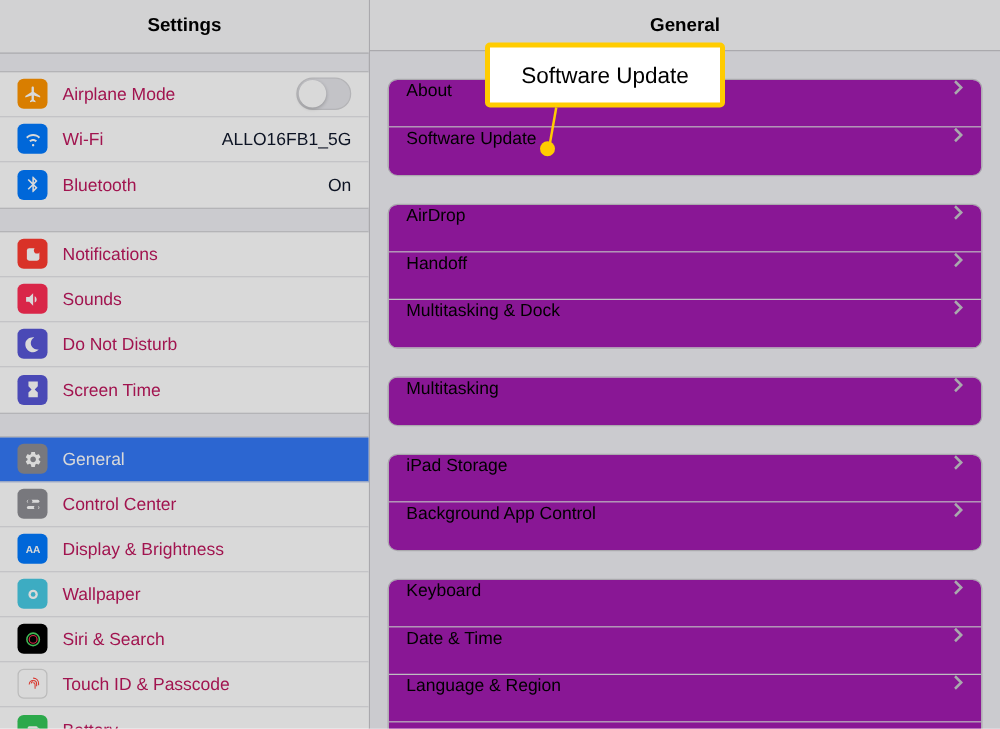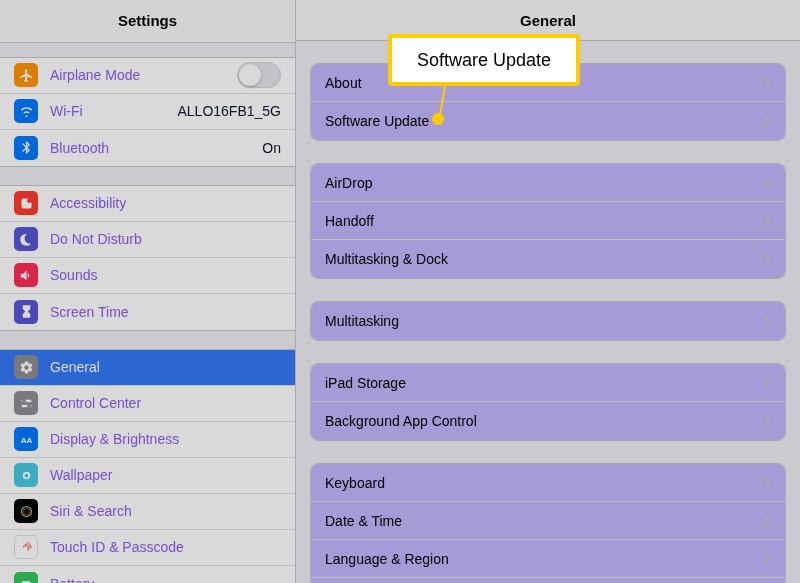--- a/index.html
+++ b/index.html
@@ -73,21 +73,21 @@
     .row.selected { background: #3478f6; color: #fff; }
     .row.selected .row-label { color: #fff; }
     .icon {
       width: 24px; height: 24px;
       border-radius: 5px;
       margin-right: 12px;
       display: flex; align-items: center; justify-content: center;
       flex-shrink: 0;
     }
     .icon svg { width: 15px; height: 15px; }
-    .row-label { flex: 1; font-size: 14px; color: #8b5cf6; }
+    .row-label { flex: 1; font-size: 14px; color: #be185d; }
     .row-value { font-size: 14px; color: #0f172a; margin-left: auto; }
     .toggle {
       width: 44px; height: 26px; border-radius: 13px;
       background: #e5e5ea; border: 1px solid #d4d4d7; position: relative;
       margin-left: auto;
     }
     .toggle::after {
       content: ""; position: absolute; left: 1px; top: 1px;
       width: 22px; height: 22px; border-radius: 50%;
       background: #fff; box-shadow: 0 1px 3px rgba(0,0,0,0.25);
@@ -96,25 +96,24 @@
     .dgroup {
       margin-top: 22px;
       background: #fff;
       border: 1px solid #c8c7cc;
       border-radius: 8px;
       overflow: hidden;
     }
     .dgroup.first { margin-top: 22px; }
     .drow {
       display: flex;
-      align-items: center;
       height: 38px;
       padding: 0 14px;
       border-bottom: 1px solid #e0e0e3;
-      background: #c4b5fd;
+      background: #a21caf;
       gap: 20px;
     }
     .drow:last-child { border-bottom: none; }
     .drow-label { flex: 1; font-size: 14px; color: #000; }
     .chevron { color: #c7c7cc; }
     .chevron svg { width: 8px; height: 12px; display: block; }
 
     
     .callout {
       position: absolute;
@@ -184,37 +183,37 @@
       </div>
 
       <div class="group">
         <div class="row">
           <div class="icon" style="background:#ff3b30">
             <svg viewBox="0 0 24 24" fill="#fff">
                 <rect x="4" y="4" width="16" height="16" rx="3"></rect>
                 <circle cx="17" cy="7" r="4" fill="#ff3b30"></circle>
               </svg>
           </div>
-          <span class="row-label">Accessibility</span>
+          <span class="row-label">Notifications</span>
+        </div>
+        <div class="row">
+          <div class="icon" style="background:#ff2d55">
+            <svg viewBox="0 0 24 24" fill="#fff">
+                <path d="M3 9v6h4l5 5V4L7 9H3zm13.5 3c0-1.77-1.02-3.29-2.5-4.03v8.05c1.48-.73 2.5-2.25 2.5-4.02z"></path>
+              </svg>
+          </div>
+          <span class="row-label">Sounds</span>
         </div>
         <div class="row">
           <div class="icon" style="background:#5856d6">
             <svg viewBox="0 0 24 24" fill="#fff">
                 <path d="M12 3c.46 0 .92.04 1.36.11-2.6 1.38-4.36 4.11-4.36 7.24 0 4.52 3.67 8.19 8.19 8.19.68 0 1.34-.08 1.97-.24C17.62 20.47 15 22 12 22 6.48 22 2 17.52 2 12S6.48 3 12 3z"></path>
               </svg>
           </div>
           <span class="row-label">Do Not Disturb</span>
-        </div>
-        <div class="row">
-          <div class="icon" style="background:#ff2d55">
-            <svg viewBox="0 0 24 24" fill="#fff">
-                <path d="M3 9v6h4l5 5V4L7 9H3zm13.5 3c0-1.77-1.02-3.29-2.5-4.03v8.05c1.48-.73 2.5-2.25 2.5-4.02z"></path>
-              </svg>
-          </div>
-          <span class="row-label">Sounds</span>
         </div>
         <div class="row">
           <div class="icon" style="background:#5856d6">
             <svg viewBox="0 0 24 24" fill="#fff">
                 <path d="M6 2v6h.01L6 8.01 10 12l-4 4 .01.01H6V22h12v-5.99h-.01L18 16l-4-4 4-3.99-.01-.01H18V2H6z"></path>
               </svg>
           </div>
           <span class="row-label">Screen Time</span>
         </div>
       </div>

